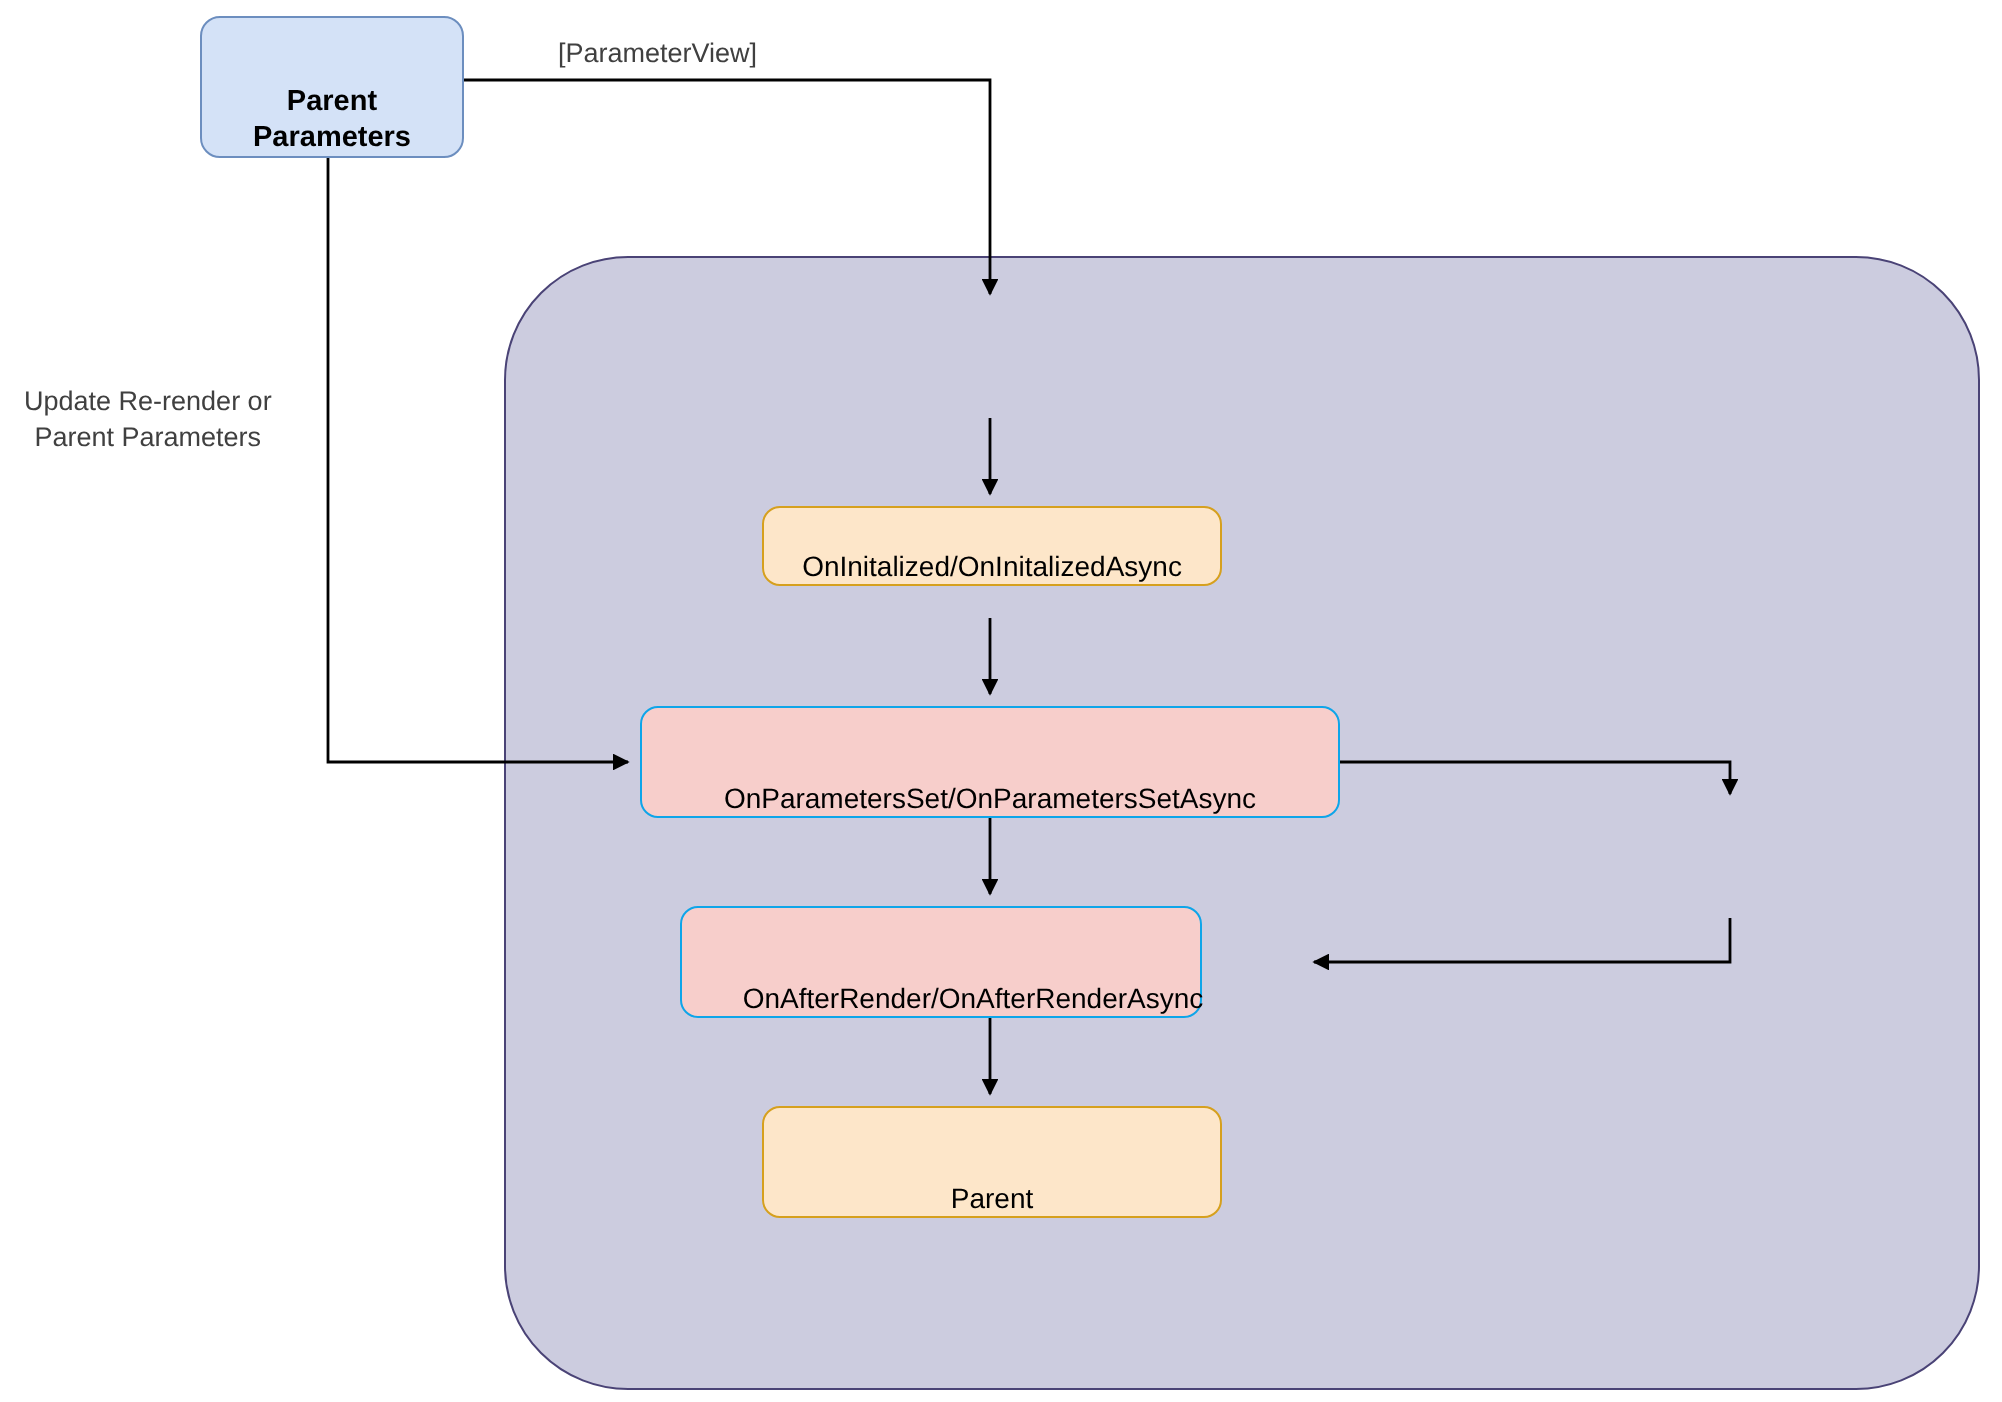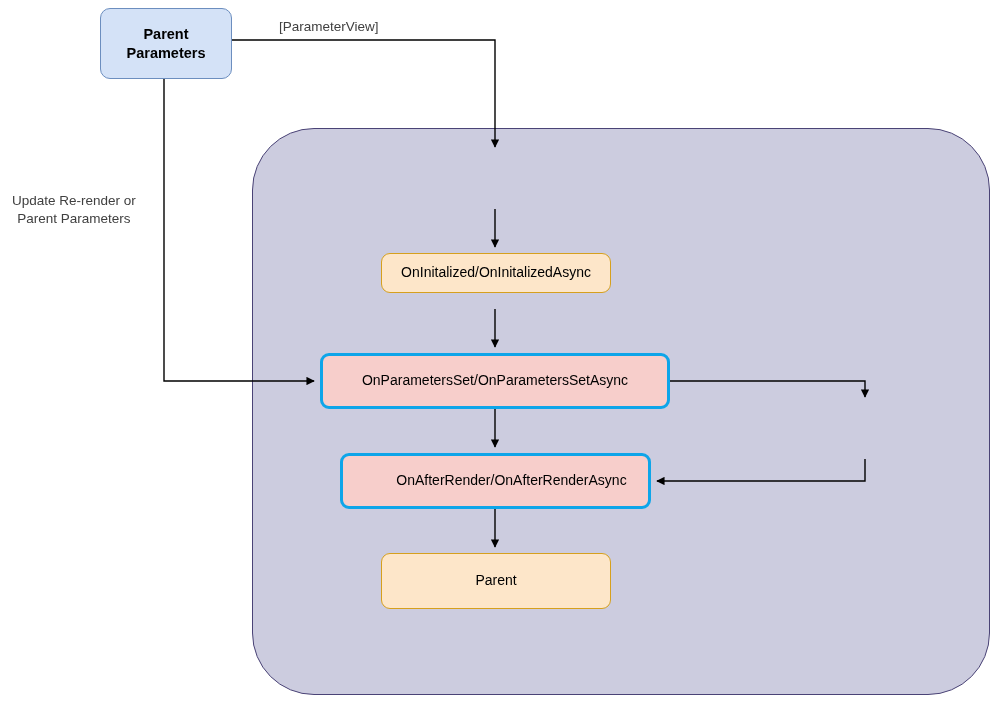--- a/index.html
+++ b/index.html
@@ -24,42 +24,42 @@
     position: absolute;
     left: 0; top: 0;
     width: 1001px;
     height: 701px;
     pointer-events: none;
   }
   .node {
     position: absolute;
     box-sizing: border-box;
     display: flex;
-    align-items: center;
+    align-items: flex-end;
     justify-content: center;
     text-align: center;
     font-size: 14px;
     color: #000000;
     line-height: 1.25;
   }
   .node-parent {
     background: #d4e2f7;
     border: 1px solid #6c8ebf;
     border-radius: 10px;
     font-weight: bold;
     font-size: 14.5px;
   }
   .node-orange {
     background: #fde6c9;
     border: 1px solid #d6a01e;
     border-radius: 9px;
   }
   .node-red {
     background: #f7cecb;
-    border: 3px solid #0ea5e9;
+    border: 1px solid #0ea5e9;
     border-radius: 9px;
   }
   .container-group {
     position: absolute;
     background: #ccccdf;
     border: 1.4px solid #4a4376;
     border-radius: 62px;
     box-sizing: border-box;
   }
   .edge-label {
@@ -126,21 +126,21 @@
       <div>Parameters</div>
     </div>
   </div>
 
 
   <div class="node node-orange" style="left:381px; top:253px; width:230px; height:40px;">OnInitalized/OnInitalizedAsync</div>
 
   <div class="node node-red" style="left:320px; top:353px; width:350px; height:56px;">OnParametersSet/OnParametersSetAsync</div>
 
 
-  <div class="node node-red" style="left:340px; top:453px; width:311px; height:56px;padding-left:32px;">OnAfterRender/OnAfterRenderAsync</div>
+  <div class="node node-red" style="left:340px; top:453px; width:261px; height:56px;padding-left:32px;">OnAfterRender/OnAfterRenderAsync</div>
 
   <div class="node node-orange" style="left:381px; top:553px; width:230px; height:56px;">Parent</div>
 
   <div class="edge-label" style="left:279px; top:18px;">[ParameterView]</div>
 
   <div class="edge-label two-line" style="left:12px; top:192px;">
     <div>Update Re-render or</div>
     <div>Parent Parameters</div>
   </div>
 

